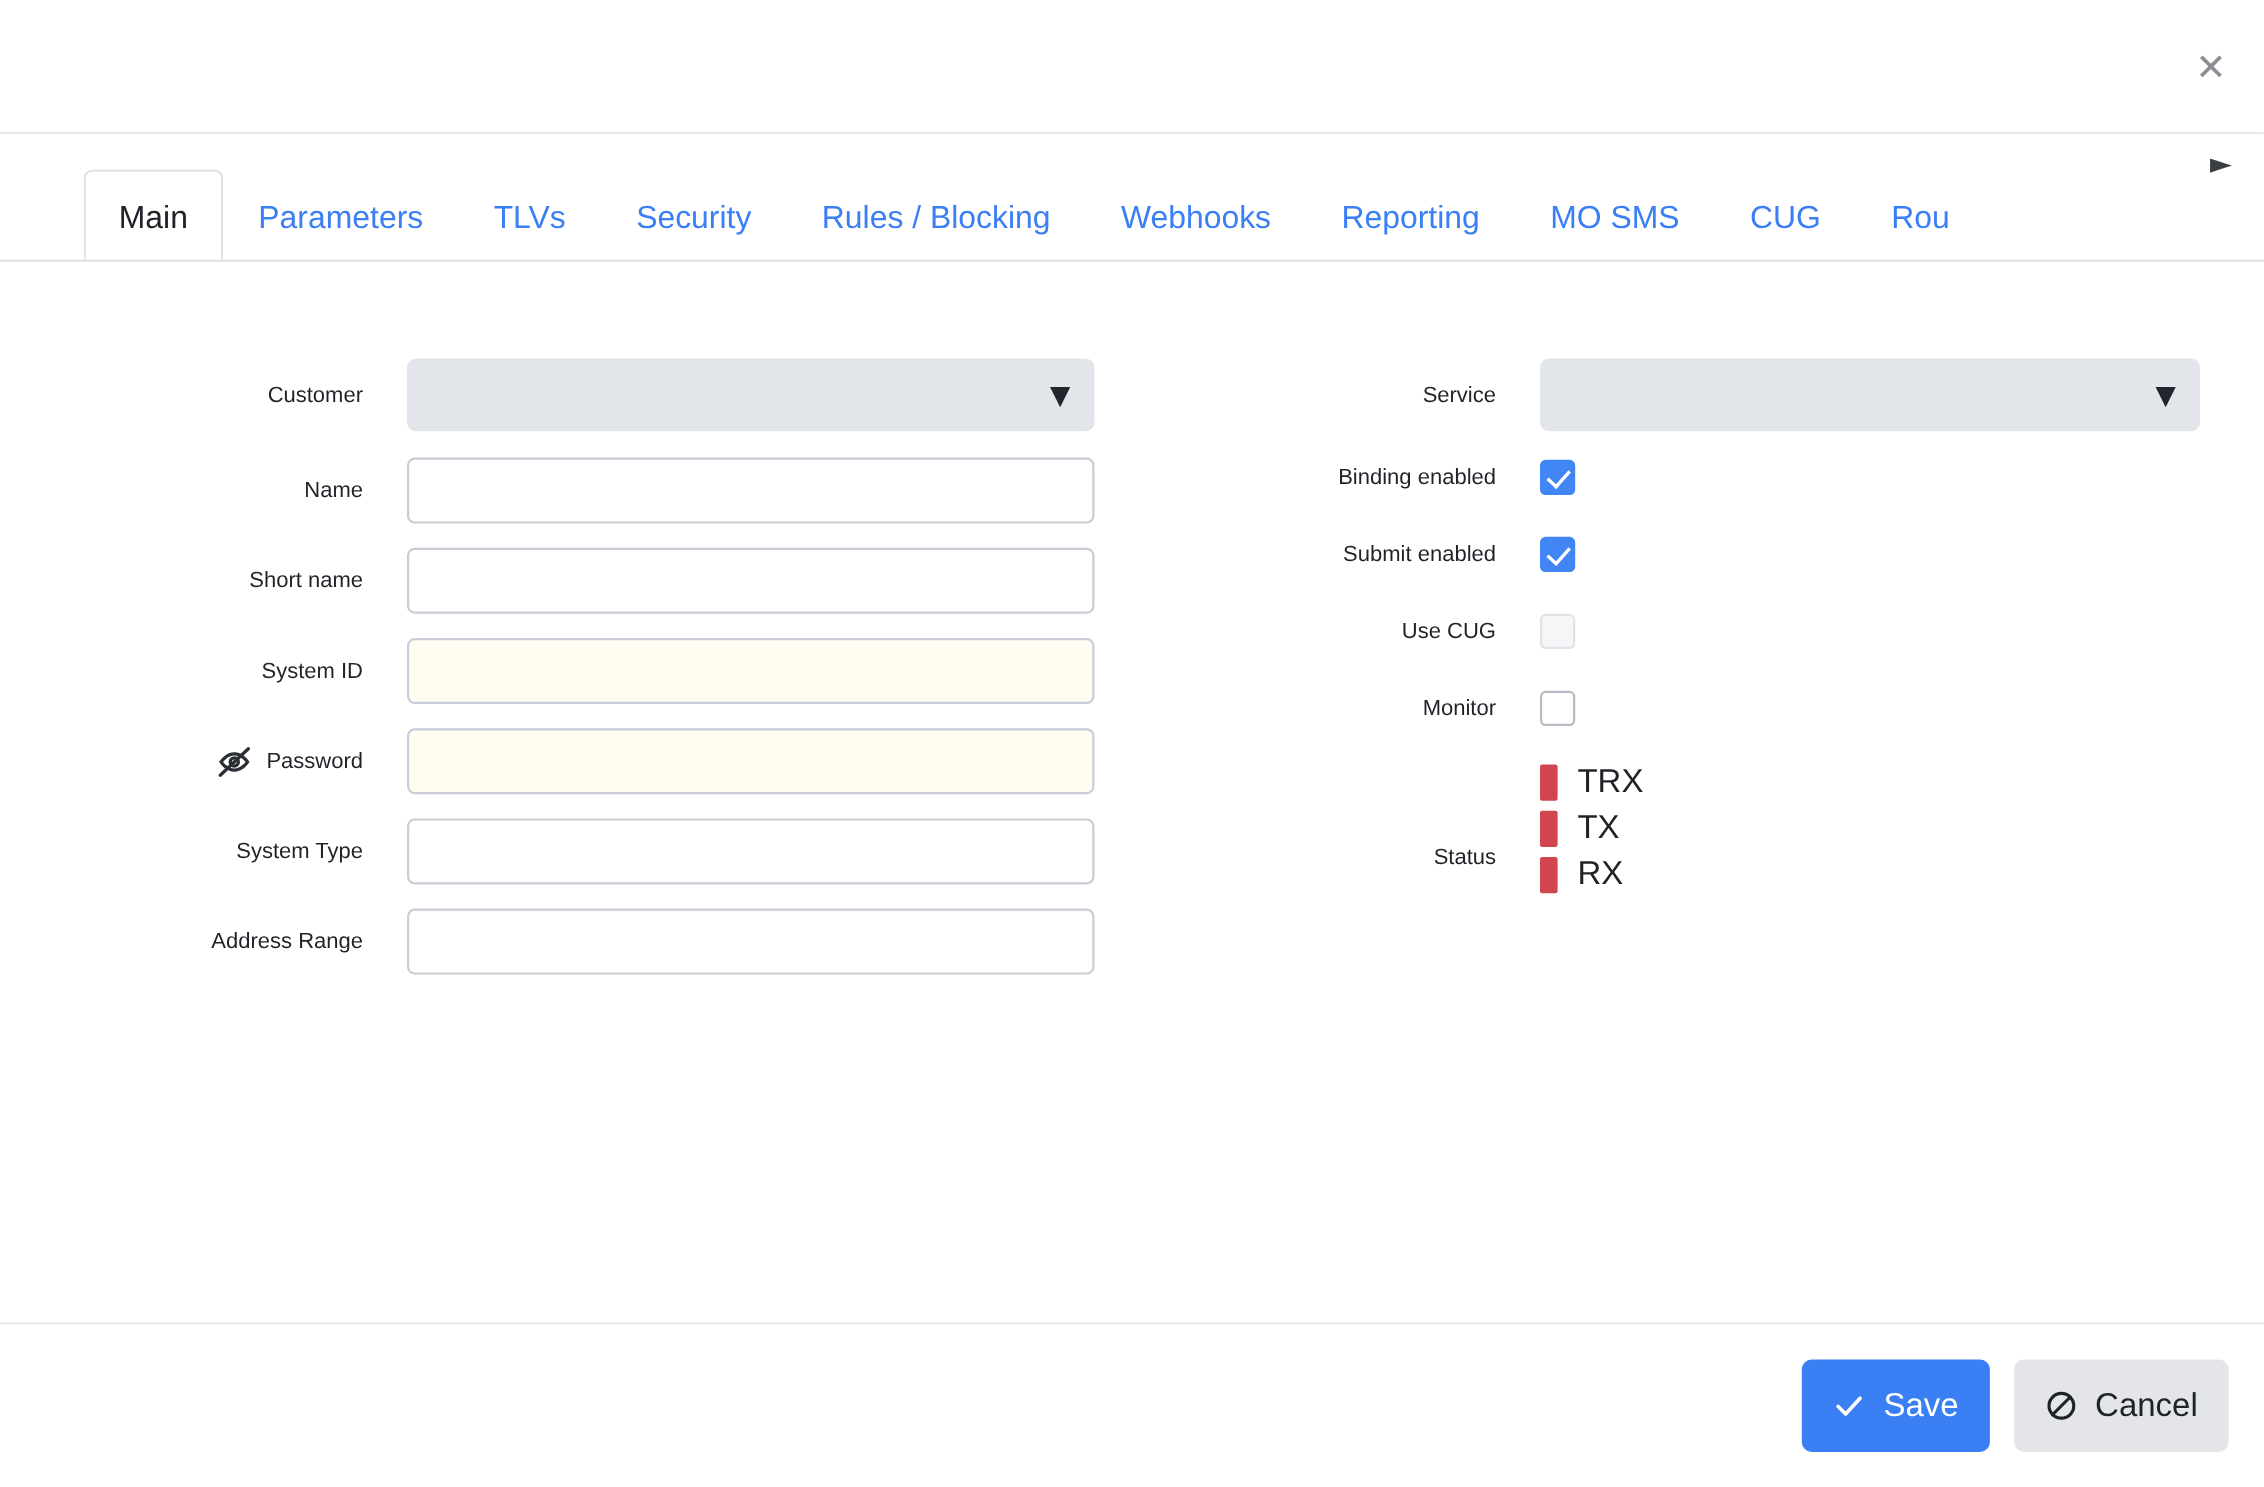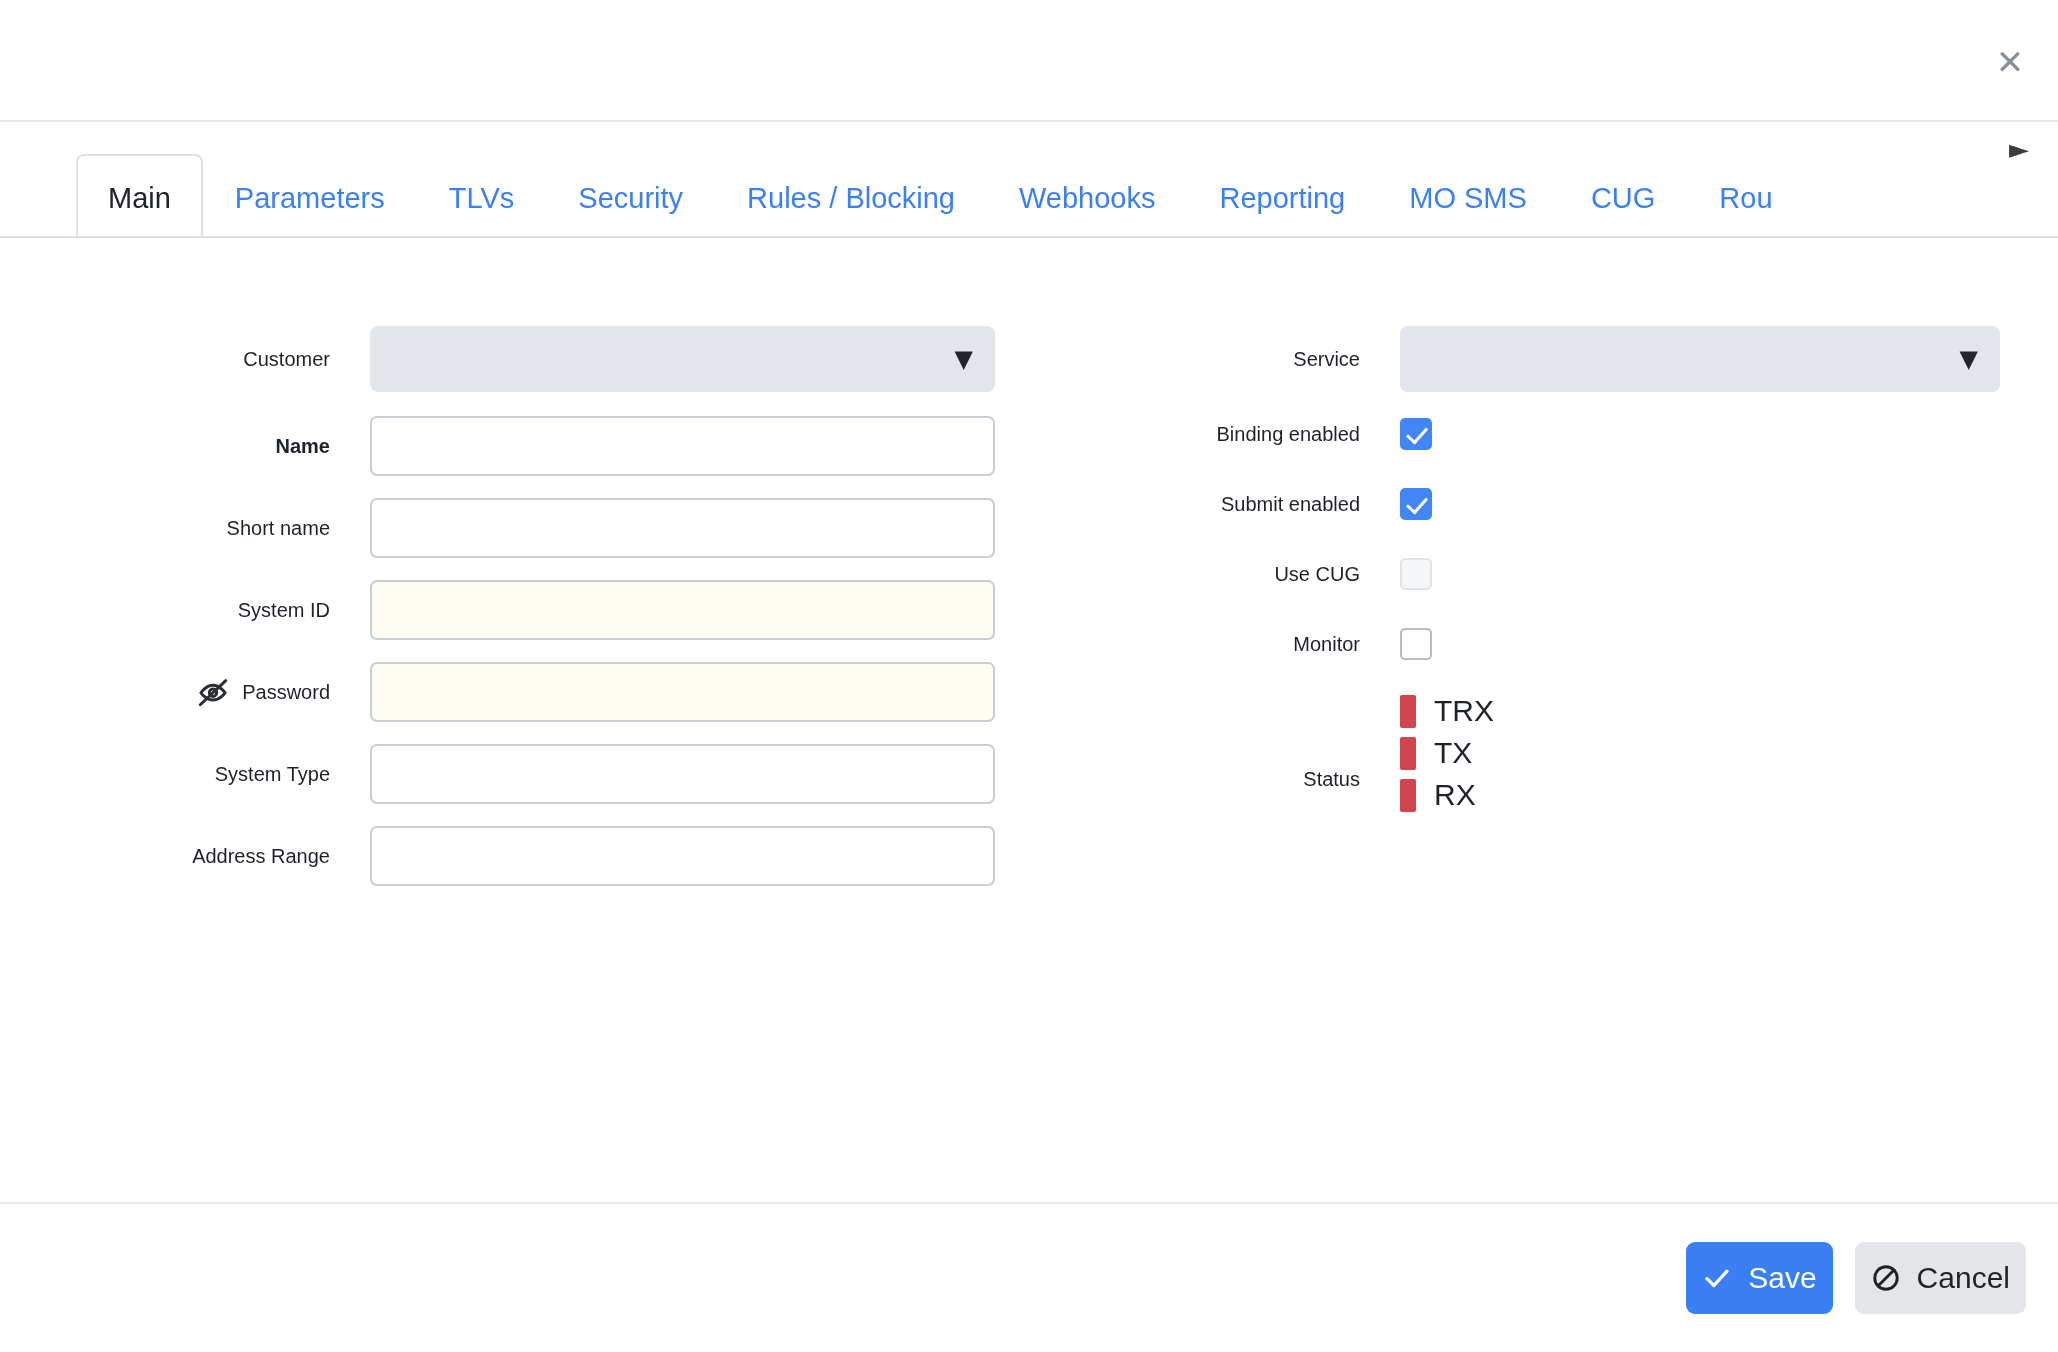--- a/index.html
+++ b/index.html
@@ -224,27 +224,27 @@
     height: 150px;
     flex: 0 0 150px;
     border-top: 2px solid #e6e8ec;
     display: flex;
     align-items: center;
     justify-content: flex-end;
     padding-right: 32px;
     gap: 22px;
   }
   .btn {
-    height: 72px;
+    height: 84px;
     border-radius: 9px;
     font-size: 30px;
     display: flex;
     align-items: center;
     gap: 16px;
-    padding: 0 16px;
+    padding: 0 28px;
     cursor: pointer;
     border: none;
     font-family: "Liberation Sans", sans-serif;
     white-space: nowrap;
   }
   .btn-save { background: #3b7ff5; color: #ffffff; }
   .btn-cancel { background: #e3e5e9; color: #1f2227; }
   .btn svg { display: block; }
 </style>
 </head>
@@ -276,21 +276,21 @@
 
     <div class="form-row" style="left:0; top:88px; width:995px;">
       <div class="field-label" style="width:330px;">Customer</div>
       <div class="select-box" style="width:625px; margin-left:40px;">
         <div class="select-value"></div>
         <span class="select-caret">▼</span>
       </div>
     </div>
 
     <div class="form-row" style="left:0; top:178px; width:995px;">
-      <div class="field-label" style="width:330px;font-weight:bold;">Name</div>
+      <div class="field-label" style="width:330px;">Name</div>
       <input class="text-input" style="width: 625px; margin-left: 40px;" type="text" placeholder="">
     </div>
 
     <div class="form-row" style="left:0; top:260px; width:995px;">
       <div class="field-label" style="width:330px;">Short name</div>
       <input class="text-input" style="width: 625px; margin-left: 40px;" type="text" placeholder="">
     </div>
 
     <div class="form-row" style="left:0; top:342px; width:995px;">
       <div class="field-label" style="width:330px;">System ID</div>

